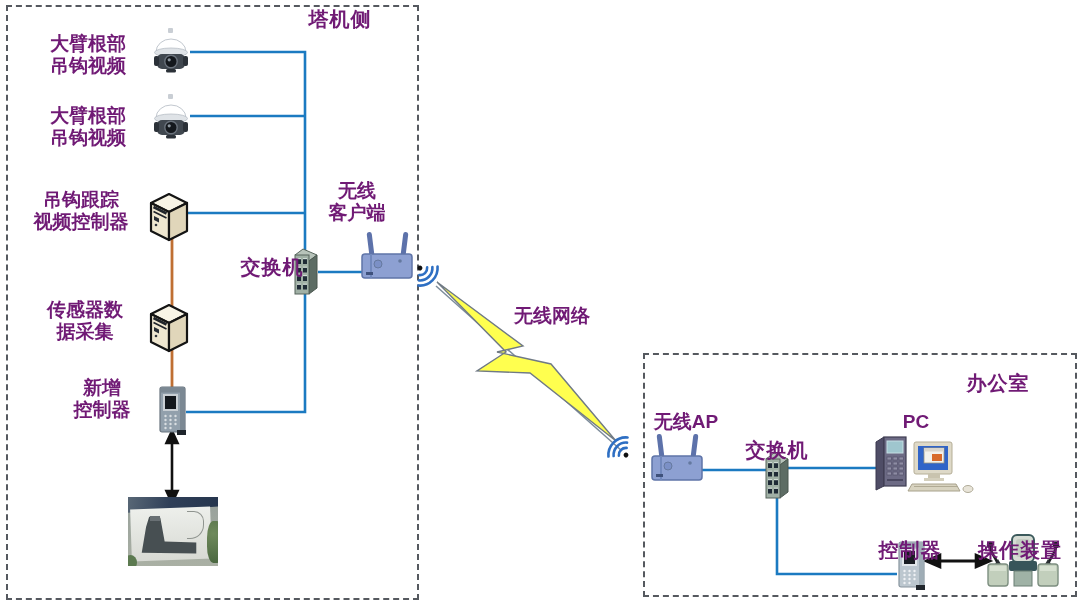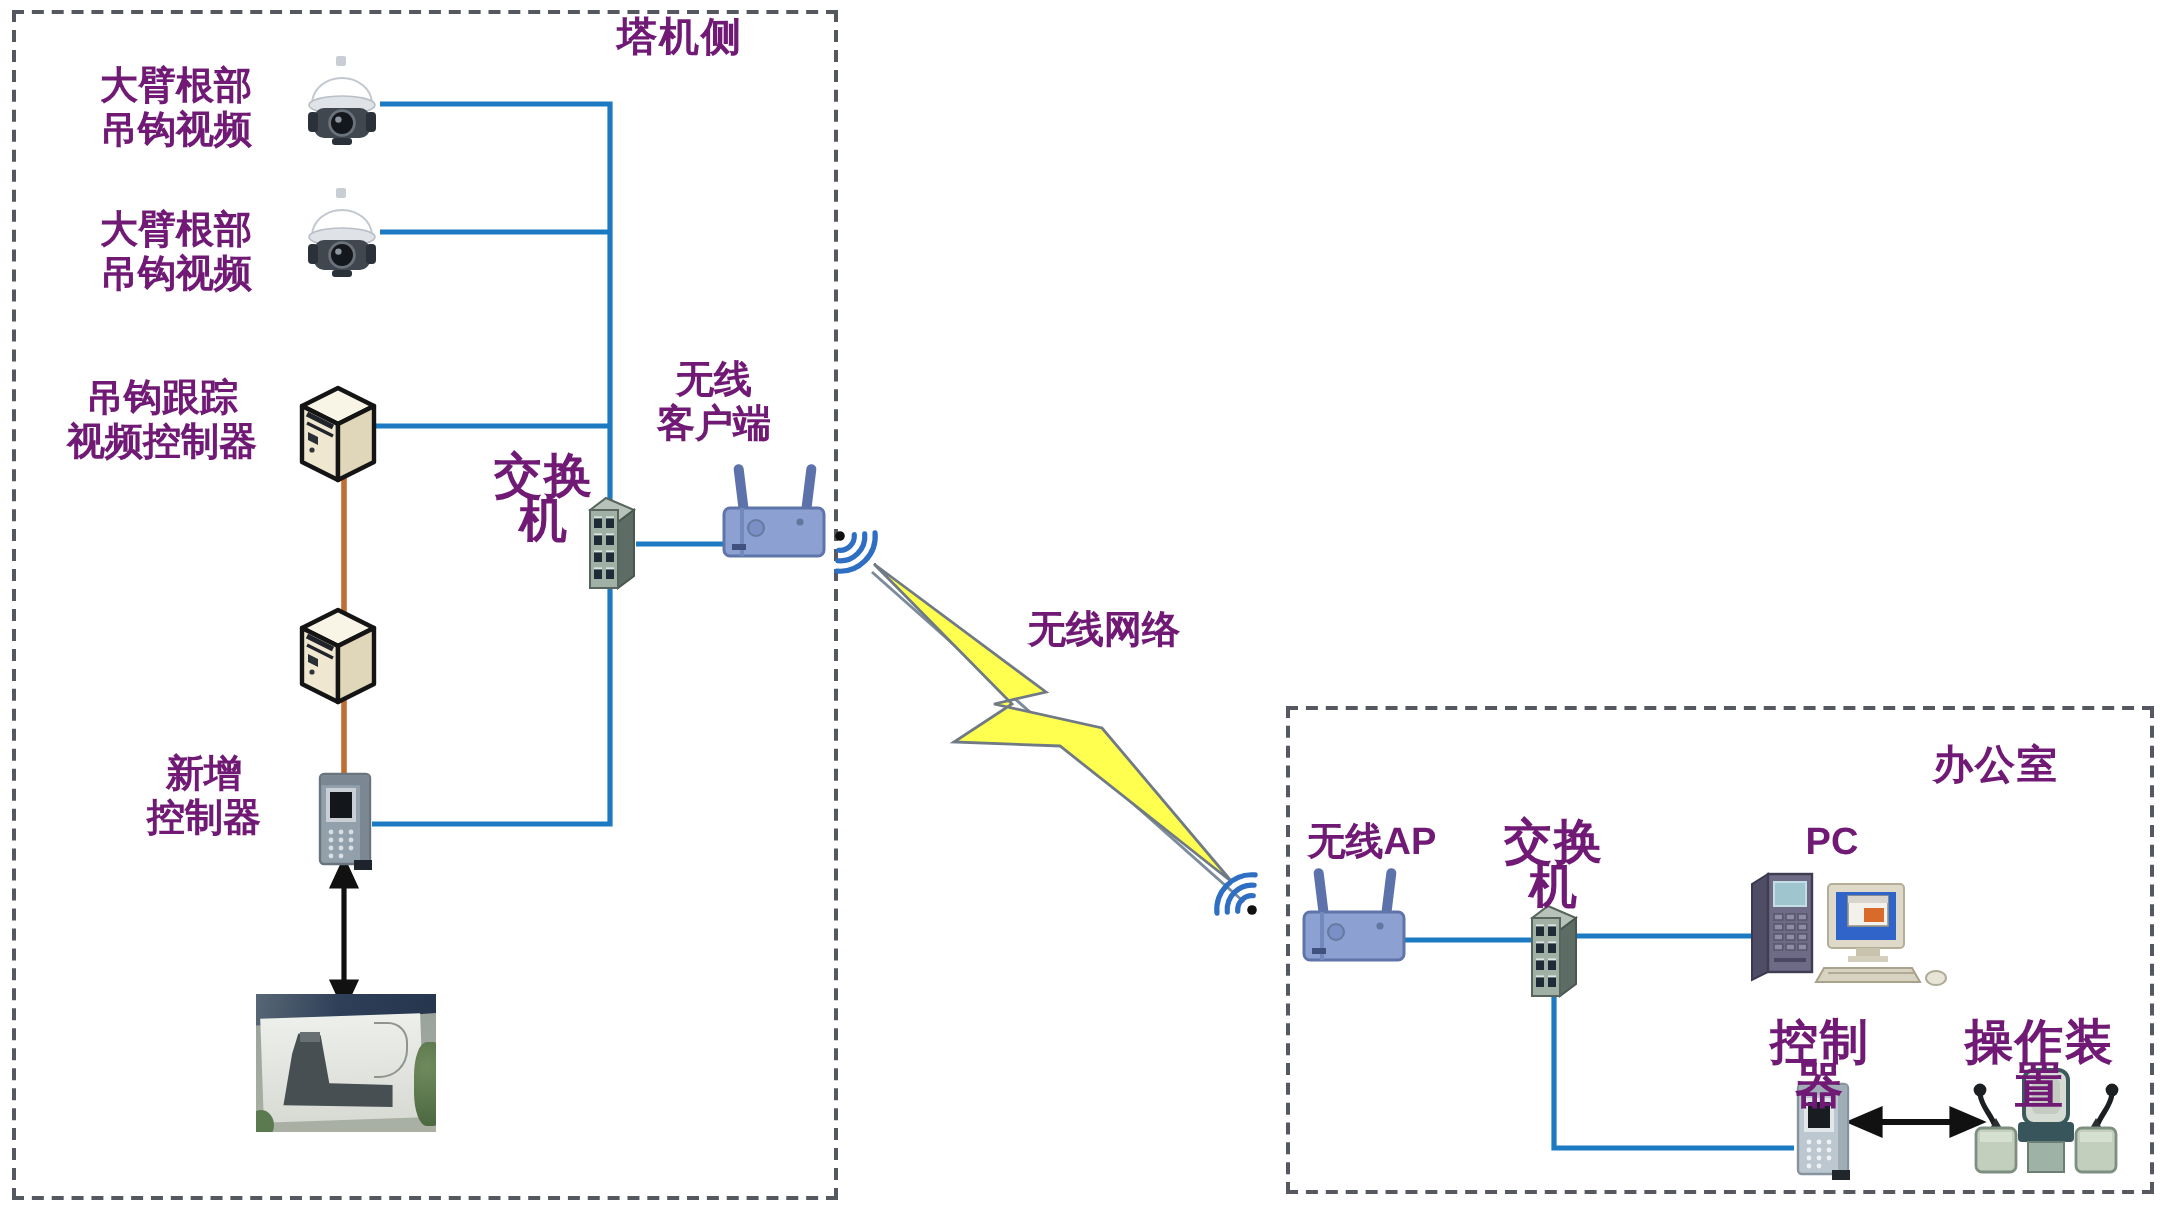--- a/index.html
+++ b/index.html
@@ -3,21 +3,21 @@
 <meta charset="utf-8">
 <style>
   html,body{margin:0;padding:0;background:#ffffff;}
   .stage{position:relative;width:1080px;height:605px;background:#ffffff;overflow:hidden;
          font-family:"Liberation Sans",sans-serif;}
   .zone{position:absolute;border:2px dashed #55595f;background:transparent;}
   .overlay{position:absolute;left:0;top:0;z-index:5;pointer-events:none;}
   .lbl{position:absolute;z-index:8;color:#701a75;text-align:center;
        font:700 19px/22px "Liberation Sans",sans-serif;}
   .lbl-title{font-size:20px;letter-spacing:1px;}
-  .lbl-big{font-size:24px;letter-spacing:1px;}
+  .lbl-big{font-size:20px;letter-spacing:1px;margin-top:28px;}
   
   .photo{position:absolute;left:128px;top:497px;width:90px;height:69px;z-index:6;
          overflow:hidden;background:linear-gradient(180deg,#97a09b,#aab0a4);}
   .ph-tarp{position:absolute;left:-3px;top:0;width:100px;height:16px;
            background:linear-gradient(100deg,#5b6a78,#2f3f58 45%,#24344c);
            transform:skewY(-4deg);transform-origin:left top;}
   .ph-cabinet{position:absolute;left:3px;top:11px;width:80px;height:52px;
               background:linear-gradient(180deg,#edefeb,#d8dad4);transform:rotate(-2deg);}
   .ph-shadow{position:absolute;left:10px;top:17px;width:62px;height:46px;background:#474f52;
              clip-path:polygon(18% 6%,36% 8%,43% 60%,94% 62%,94% 86%,6% 84%,13% 28%);}
@@ -253,20 +253,24 @@
   <div class="lbl" style="left:26px;top:105px;width:124px;">
     <div>大臂根部</div>
     <div>吊钩视频</div>
   </div>
 
   <div class="lbl" style="left:14px;top:189px;width:134px;">
     <div>吊钩跟踪</div>
     <div>视频控制器</div>
   </div>
 
+  <div class="lbl" style="left:26px;top:299px;width:118px;">
+    <div>传感器数</div>
+    <div>据采集</div>
+  </div>
 
   <div class="lbl" style="left:46px;top:377px;width:112px;">
     <div>新增</div>
     <div>控制器</div>
   </div>
 
 
   <div class="lbl lbl-big" style="left:236px;top:228px;width:72px;">交换机</div>
 
   <div class="lbl" style="left:314px;top:180px;width:86px;">

